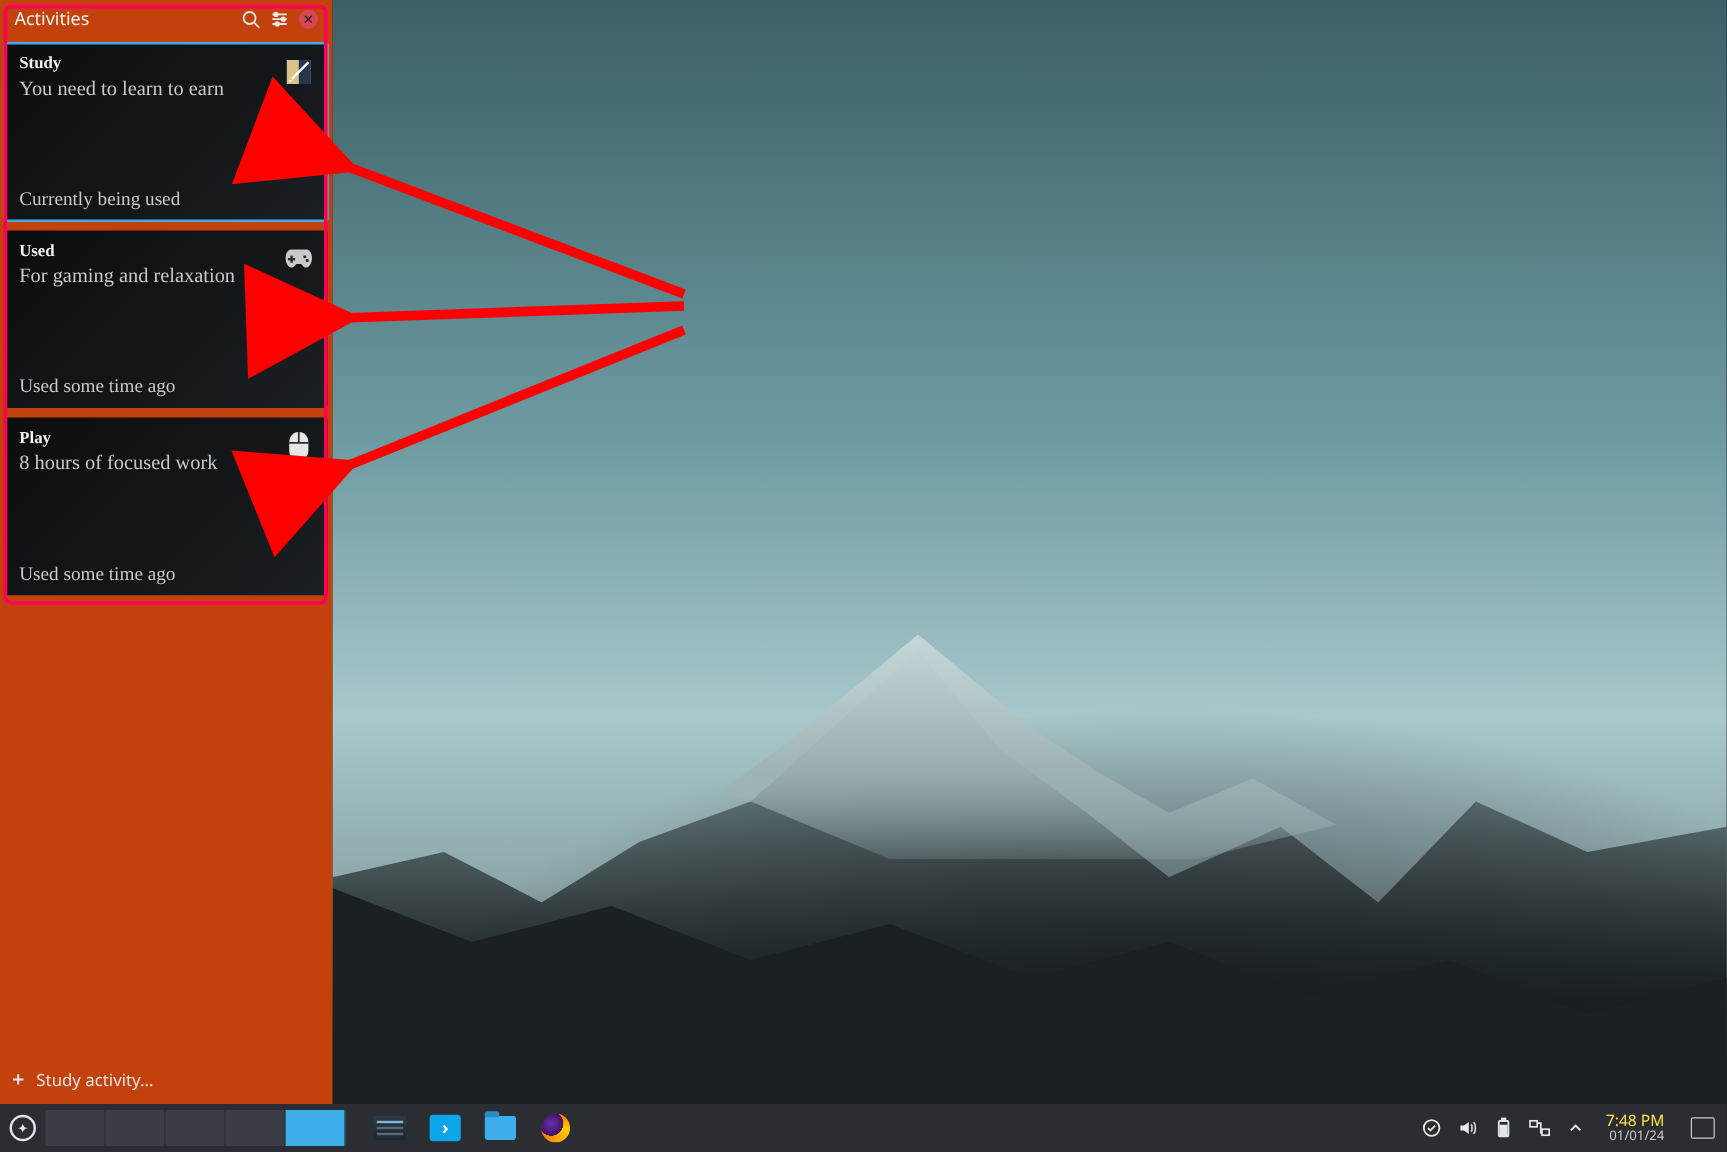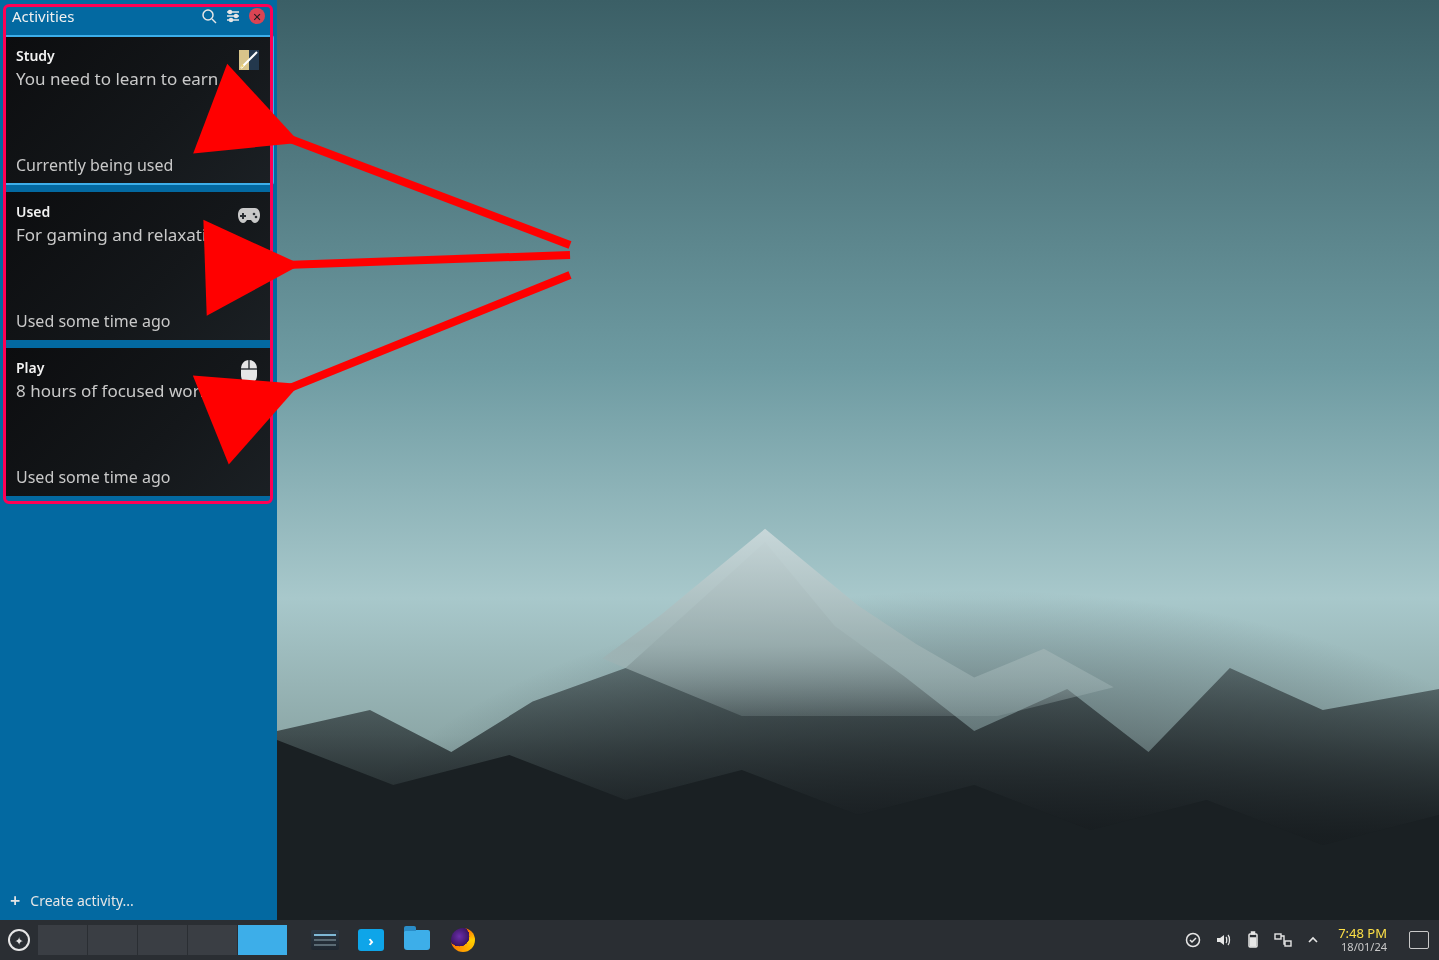--- a/index.html
+++ b/index.html
@@ -31,32 +31,32 @@
     .mountain-front {
       position: absolute; left: 0; right: 0; bottom: 0; height: 300px;
       background: #1a2023;
       clip-path: polygon(0% 40%, 10% 55%, 20% 45%, 30% 60%, 40% 50%, 50% 65%, 60% 55%, 70% 70%, 80% 60%, 90% 75%, 100% 65%, 100% 100%, 0% 100%);
     }
 
     
     .sidebar {
       position: absolute; left: 0; top: 0;
       width: 277px; bottom: 40px;
-      background: #0369a1;
+      background: #c2410c;
       display: flex; flex-direction: column;
     }
     .sidebar-header {
       display: flex; align-items: center;
       height: 32px; padding: 0 8px;
     }
     .sidebar-title { font-size: 15px; color: #f0f0f0; flex: 1; padding-left: 4px; }
     .hdr-icon { width: 24px; height: 24px; display: flex; align-items: center; justify-content: center; color: #ddd; }
     .close-circle { width: 16px; height: 16px; border-radius: 50%; background: #da4453; display: flex; align-items: center; justify-content: center; color: #1b1b1f; font-size: 11px; line-height: 1; }
 
-    .activities-list { padding: 4px; overflow: hidden; }
+    .activities-list { padding: 4px; overflow: hidden; font-family: Liberation Serif, serif; }
     .activity-card {
       position: relative;
       height: 148px;
       margin-bottom: 8px;
       border-radius: 2px;
       background: linear-gradient(135deg, #0c0d0f 0%, #14171a 60%, #1b2024 100%);
       padding: 10px 12px 8px;
       display: flex; flex-direction: column;
     }
     .activity-card.active { outline: 2px solid #3daee9; outline-offset: -1px; }
@@ -188,21 +188,21 @@
           </svg>
       </span>
       <div class="card-title">Play</div>
       <div class="card-desc">8 hours of focused work</div>
       <div class="card-status">Used some time ago</div>
     </div>
   </div>
 
   <div class="create-activity">
     <span class="plus">+</span>
-    <span>Create activity...</span>
+    <span>Study activity...</span>
   </div>
 </div>
 
 <div class="annot-highlight" style="left:3px; top:4px; width:270px; height:500px;"></div>
 
 <svg class="annot-svg">
   <defs>
     <marker id="ah" markerWidth="14" markerHeight="14" refX="2" refY="6" orient="auto">
       <polygon points="12,0 0,6 12,12" fill="#ff0000"></polygon>
     </marker>
@@ -268,17 +268,17 @@
           <path d="M7 4h3v8h1"></path>
         </svg>
     </span>
     <span class="tray-ic">
       <svg width="12" height="12" viewBox="0 0 12 12" fill="none" stroke="#e6e6e6" stroke-width="1.6">
           <polyline points="2,8 6,4 10,8"></polyline>
         </svg>
     </span>
     <div class="clock">
       <div class="clock-t">7:48 PM</div>
-      <div class="clock-d">18/01/24</div>
+      <div class="clock-d">01/01/24</div>
     </div>
     <div class="showdesk"></div>
   </div>
 </div>
 
 </body></html>

